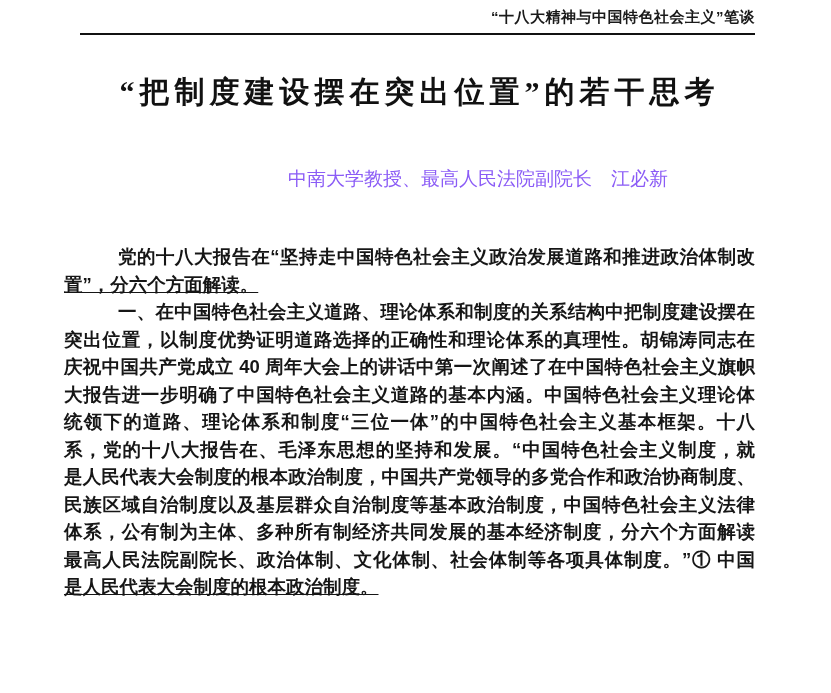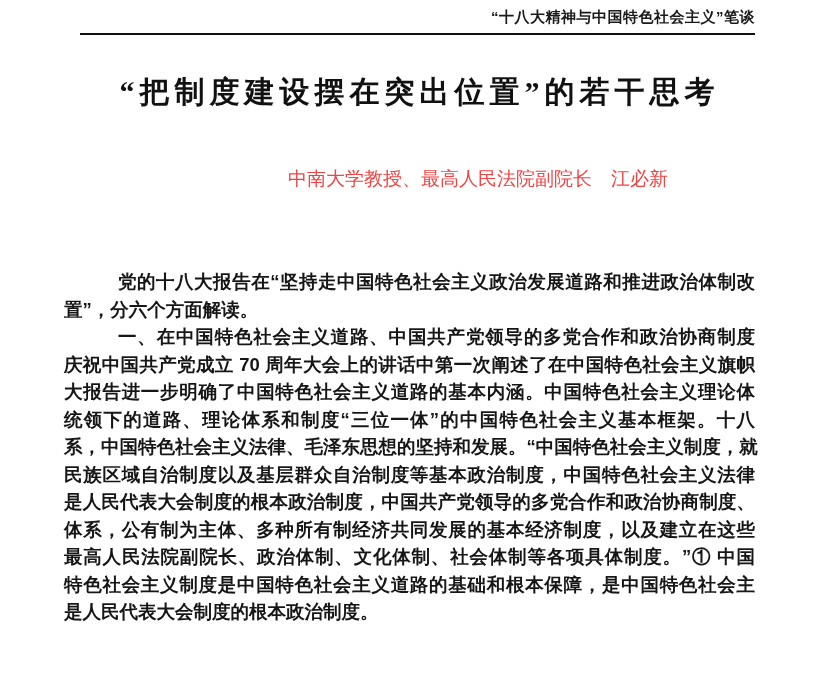--- a/index.html
+++ b/index.html
@@ -47,65 +47,64 @@
     color: #111111;
   }
   .byline {
     position: absolute;
     top: 166px;
     left: 288px;
     font-family: "Liberation Sans", sans-serif;
     font-weight: 500;
     font-size: 19px;
     white-space: nowrap;
-    color: #ef4444;
+    color: #8b5cf6;
   }
   .body-block {
     position: absolute;
     top: 243px;
     left: 64px;
     width: 691px;
     font-family: "Liberation Sans", sans-serif;
     font-weight: 600;
     font-size: 18.5px;
     color: #161616;
-    margin-top: 25px;
   }
   .bline {
     height: 27.5px;
     line-height: 27.5px;
     white-space: nowrap;
     text-align: justify;
     text-align-last: justify;
   }
   .bline.indent { text-indent: 54px; }
-  .bline.short { text-align: left; text-align-last: left; }
+  .bline.short { text-align: left; text-align-last: left; text-decoration: underline; }
 </style>
 </head>
 <body>
 
 <div class="page">
 
   <div class="running-head">“十八大精神与中国特色社会主义”笔谈</div>
 
   <div class="head-rule"></div>
 
   <h1 class="title">“把制度建设摆在突出位置”的若干思考</h1>
 
   <div class="byline">中南大学教授、最高人民法院副院长　江必新</div>
 
   <div class="body-block">
     <div class="bline indent">党的十八大报告在“坚持走中国特色社会主义政治发展道路和推进政治体制改</div>
     <div class="bline short">置”，分六个方面解读。</div>
-    <div class="bline indent">一、在中国特色社会主义道路、中国共产党领导的多党合作和政治协商制度</div>
-    <div class="bline">庆祝中国共产党成立 70 周年大会上的讲话中第一次阐述了在中国特色社会主义旗帜</div>
+    <div class="bline indent">一、在中国特色社会主义道路、理论体系和制度的关系结构中把制度建设摆在</div>
+    <div class="bline">突出位置，以制度优势证明道路选择的正确性和理论体系的真理性。胡锦涛同志在</div>
+    <div class="bline">庆祝中国共产党成立 40 周年大会上的讲话中第一次阐述了在中国特色社会主义旗帜</div>
     <div class="bline">大报告进一步明确了中国特色社会主义道路的基本内涵。中国特色社会主义理论体</div>
     <div class="bline">统领下的道路、理论体系和制度“三位一体”的中国特色社会主义基本框架。十八</div>
-    <div class="bline">系，中国特色社会主义法律、毛泽东思想的坚持和发展。“中国特色社会主义制度，就</div>
+    <div class="bline">系，党的十八大报告在、毛泽东思想的坚持和发展。“中国特色社会主义制度，就</div>
+    <div class="bline">是人民代表大会制度的根本政治制度，中国共产党领导的多党合作和政治协商制度、</div>
     <div class="bline">民族区域自治制度以及基层群众自治制度等基本政治制度，中国特色社会主义法律</div>
-    <div class="bline">是人民代表大会制度的根本政治制度，中国共产党领导的多党合作和政治协商制度、</div>
-    <div class="bline">体系，公有制为主体、多种所有制经济共同发展的基本经济制度，以及建立在这些</div>
+    <div class="bline">体系，公有制为主体、多种所有制经济共同发展的基本经济制度，分六个方面解读</div>
     <div class="bline">最高人民法院副院长、政治体制、文化体制、社会体制等各项具体制度。”① 中国</div>
-    <div class="bline">特色社会主义制度是中国特色社会主义道路的基础和根本保障，是中国特色社会主</div>
     <div class="bline short">是人民代表大会制度的根本政治制度。</div>
   </div>
 
 </div>
 
 </body></html>

